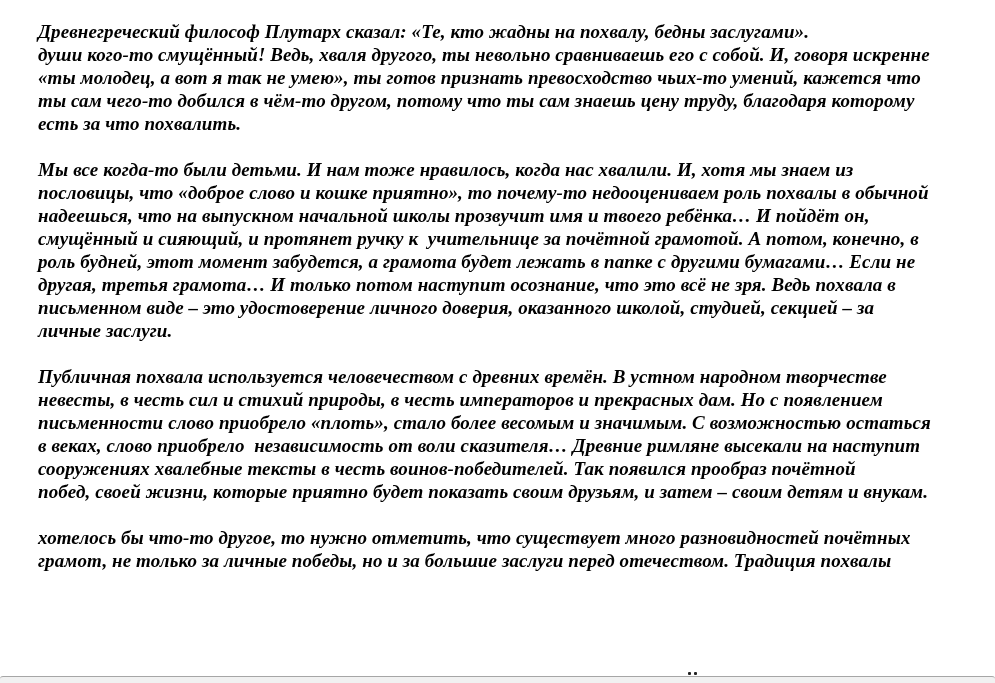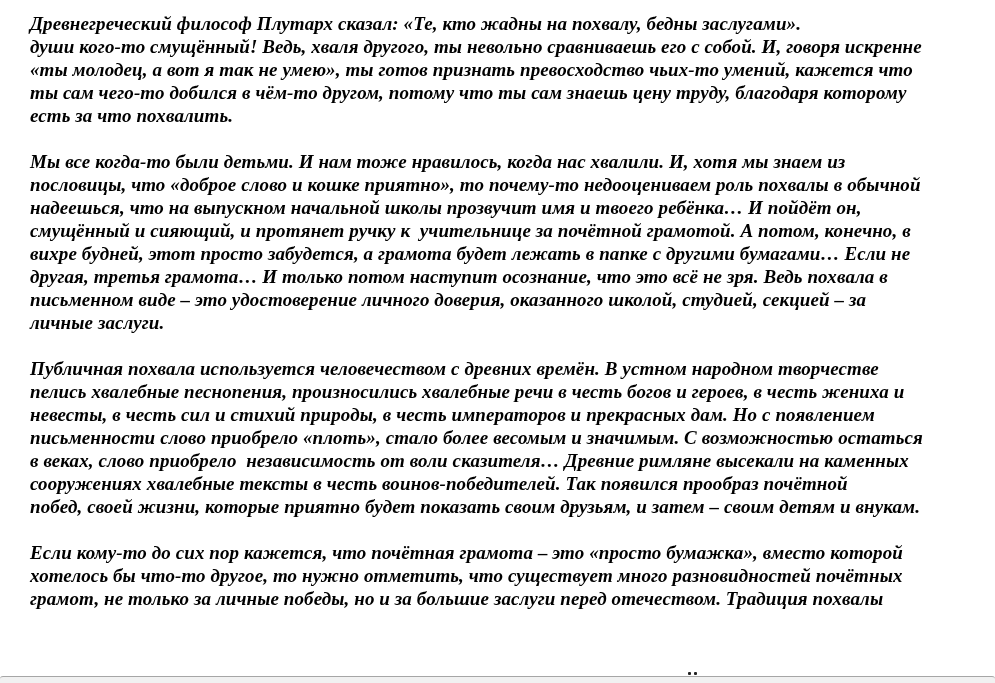--- a/index.html
+++ b/index.html
@@ -23,21 +23,21 @@
     position: absolute;
     top: 12px;
     left: 30px;
     right: 26px;
     color: #000000;
     font-weight: bold;
     font-style: italic;
     font-size: 19px;
     line-height: 23px;
   }
-  .paragraph { margin: 0; }
+  .paragraph { margin: 8px; }
   .paragraph + .paragraph { margin-top: 23px; }
   .text-line {
     white-space: pre;
     letter-spacing: 0.1px;
   }
   
   .clip-dots {
     position: absolute;
     left: 688px;
     top: 671.5px;
@@ -69,35 +69,33 @@
         <div class="text-line">души кого-то смущённый! Ведь, хваля другого, ты невольно сравниваешь его с собой. И, говоря искренне</div>
         <div class="text-line">«ты молодец, а вот я так не умею», ты готов признать превосходство чьих-то умений, кажется что</div>
         <div class="text-line">ты сам чего-то добился в чём-то другом, потому что ты сам знаешь цену труду, благодаря которому</div>
         <div class="text-line">есть за что похвалить.</div>
       </div>
       <div class="paragraph">
         <div class="text-line">Мы все когда-то были детьми. И нам тоже нравилось, когда нас хвалили. И, хотя мы знаем из</div>
         <div class="text-line">пословицы, что «доброе слово и кошке приятно», то почему-то недооцениваем роль похвалы в обычной</div>
         <div class="text-line">надеешься, что на выпускном начальной школы прозвучит имя и твоего ребёнка… И пойдёт он,</div>
         <div class="text-line">смущённый и сияющий, и протянет ручку к  учительнице за почётной грамотой. А потом, конечно, в</div>
-        <div class="text-line">вихре будней, этот просто забудется, а грамота будет лежать в папке с другими бумагами… Если не</div>
+        <div class="text-line">роль будней, этот момент забудется, а грамота будет лежать в папке с другими бумагами… Если не</div>
         <div class="text-line">другая, третья грамота… И только потом наступит осознание, что это всё не зря. Ведь похвала в</div>
         <div class="text-line">письменном виде – это удостоверение личного доверия, оказанного школой, студией, секцией – за</div>
         <div class="text-line">личные заслуги.</div>
       </div>
       <div class="paragraph">
         <div class="text-line">Публичная похвала используется человечеством с древних времён. В устном народном творчестве</div>
-        <div class="text-line">пелись хвалебные песнопения, произносились хвалебные речи в честь богов и героев, в честь жениха и</div>
         <div class="text-line">невесты, в честь сил и стихий природы, в честь императоров и прекрасных дам. Но с появлением</div>
         <div class="text-line">письменности слово приобрело «плоть», стало более весомым и значимым. С возможностью остаться</div>
-        <div class="text-line">в веках, слово приобрело  независимость от воли сказителя… Древние римляне высекали на каменных</div>
+        <div class="text-line">в веках, слово приобрело  независимость от воли сказителя… Древние римляне высекали на наступит</div>
         <div class="text-line">сооружениях хвалебные тексты в честь воинов-победителей. Так появился прообраз почётной</div>
         <div class="text-line">побед, своей жизни, которые приятно будет показать своим друзьям, и затем – своим детям и внукам.</div>
       </div>
       <div class="paragraph">
-        <div class="text-line">Если кому-то до сих пор кажется, что почётная грамота – это «просто бумажка», вместо которой</div>
         <div class="text-line">хотелось бы что-то другое, то нужно отметить, что существует много разновидностей почётных</div>
         <div class="text-line">грамот, не только за личные победы, но и за большие заслуги перед отечеством. Традиция похвалы</div>
       </div>
     </div>
   <div class="clip-dots"></div>
   <div class="hscroll-track"></div>
 </div>
 
 </body></html>

